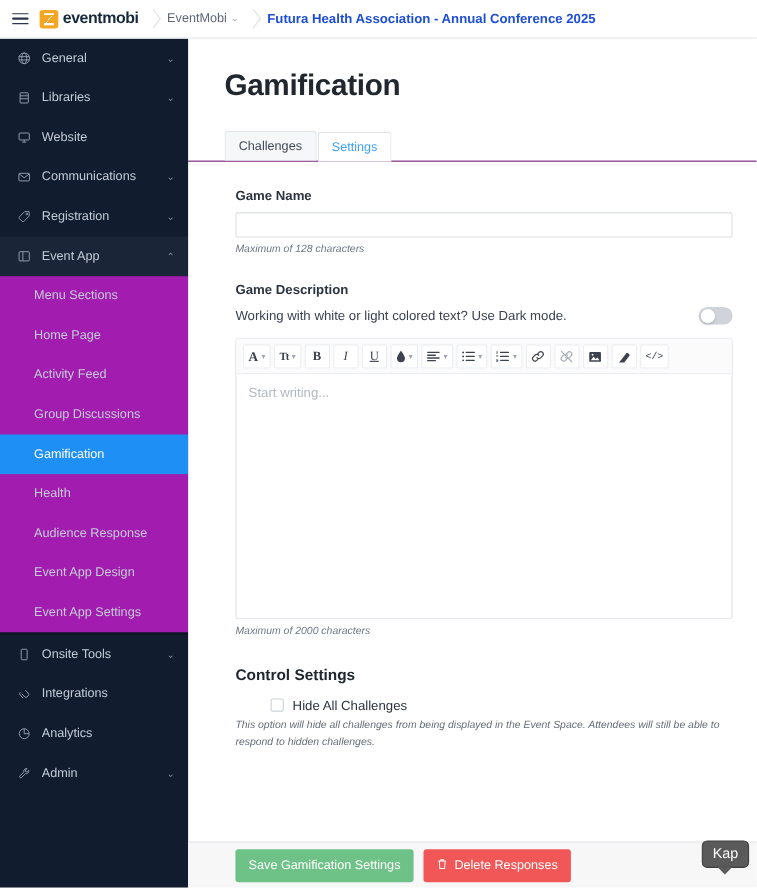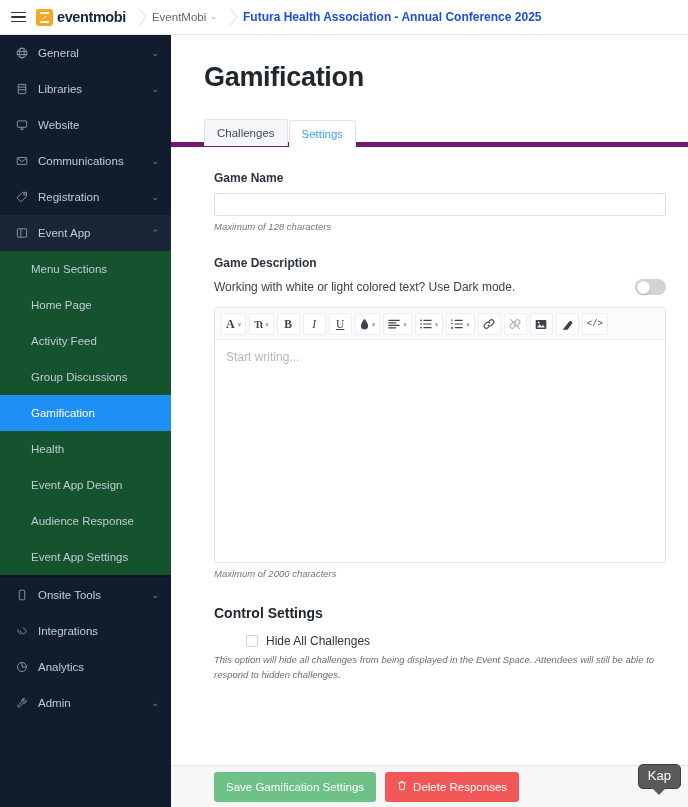--- a/index.html
+++ b/index.html
@@ -139,21 +139,21 @@
     align-items: center;
     color: #9ba6b5;
   }
   .nav-item .lbl { flex: 1; padding-left: 4px; }
   .nav-item .chev {
     font-size: 9px;
     color: #7d8799;
     line-height: 1;
   }
   .nav-item.open { background: #1a2537; }
-  .sub-group { background: #14532d; }
+  .sub-group { background: #a21caf; }
   .sub-item {
     height: 36px;
     display: flex;
     align-items: center;
     padding-left: 31px;
     color: #c3cbd6;
     font-size: 11.5px;
     cursor: pointer;
   }
   .sub-item.active {
@@ -178,21 +178,21 @@
     padding: 27px 0 0 33px;
     letter-spacing: -0.3px;
   }
 
   
   .tabs {
     display: flex;
     align-items: flex-start;
     padding-left: 33px;
     margin-top: 26px;
-    border-bottom: 5px solid #701a75;
+    border-bottom: 1px solid #701a75;
     height: 28px;
   }
   .tab {
     height: 27px;
     padding: 0 12px;
     display: flex;
     align-items: center;
     font-size: 11.5px;
     cursor: pointer;
     border: 1px solid #e0e3e8;
@@ -486,22 +486,22 @@
       <span class="chev">⌃</span>
     </div>
 
     <div class="sub-group">
       <div class="sub-item">Menu Sections</div>
       <div class="sub-item">Home Page</div>
       <div class="sub-item">Activity Feed</div>
       <div class="sub-item">Group Discussions</div>
       <div class="sub-item active">Gamification</div>
       <div class="sub-item">Health</div>
+      <div class="sub-item">Audience Response</div>
       <div class="sub-item">Event App Design</div>
-      <div class="sub-item">Audience Response</div>
       <div class="sub-item">Event App Settings</div>
     </div>
 
     <div class="nav-sep"></div>
 
     <div class="nav-item">
       <span class="ico">
         <svg width="12" height="12" viewBox="0 0 16 16" fill="none" stroke="currentColor" stroke-width="1.1">
           <rect x="4.4" y="1.6" width="7.2" height="12.8" rx="1.2"></rect>
         </svg>

